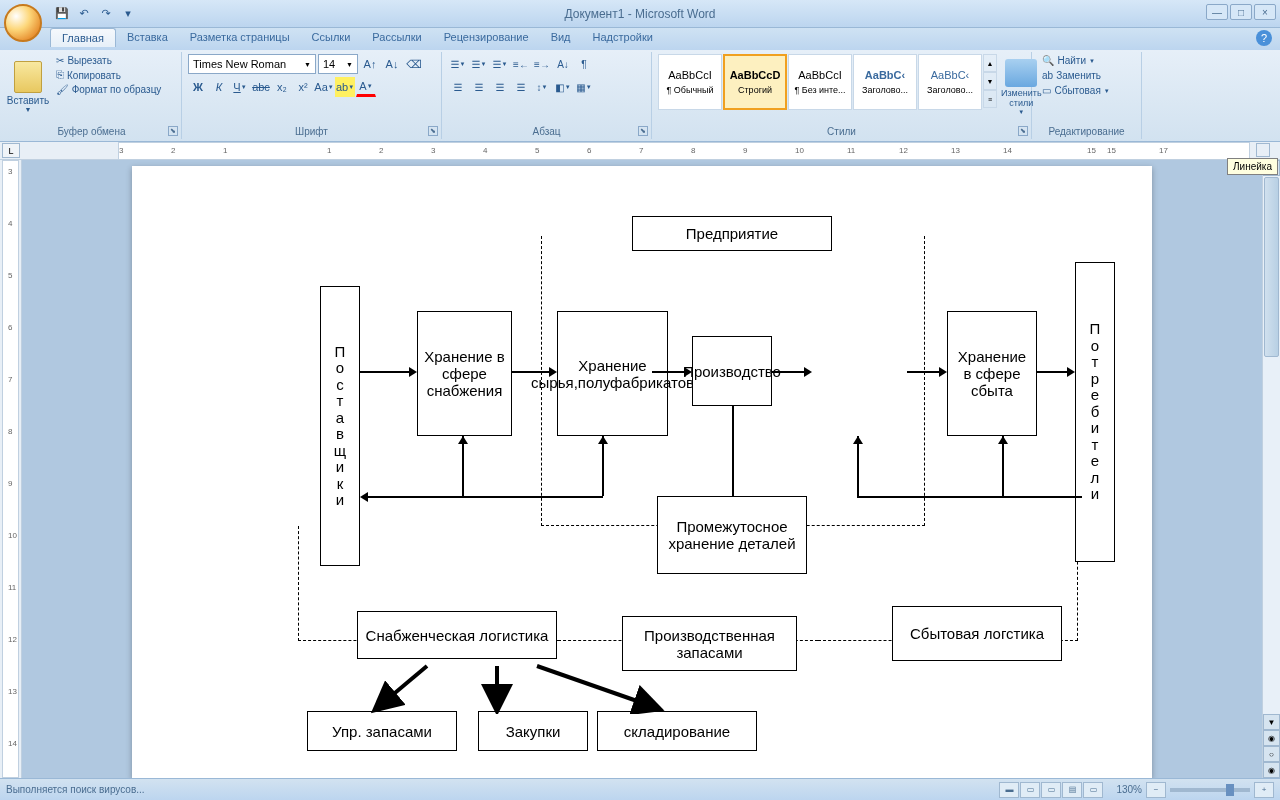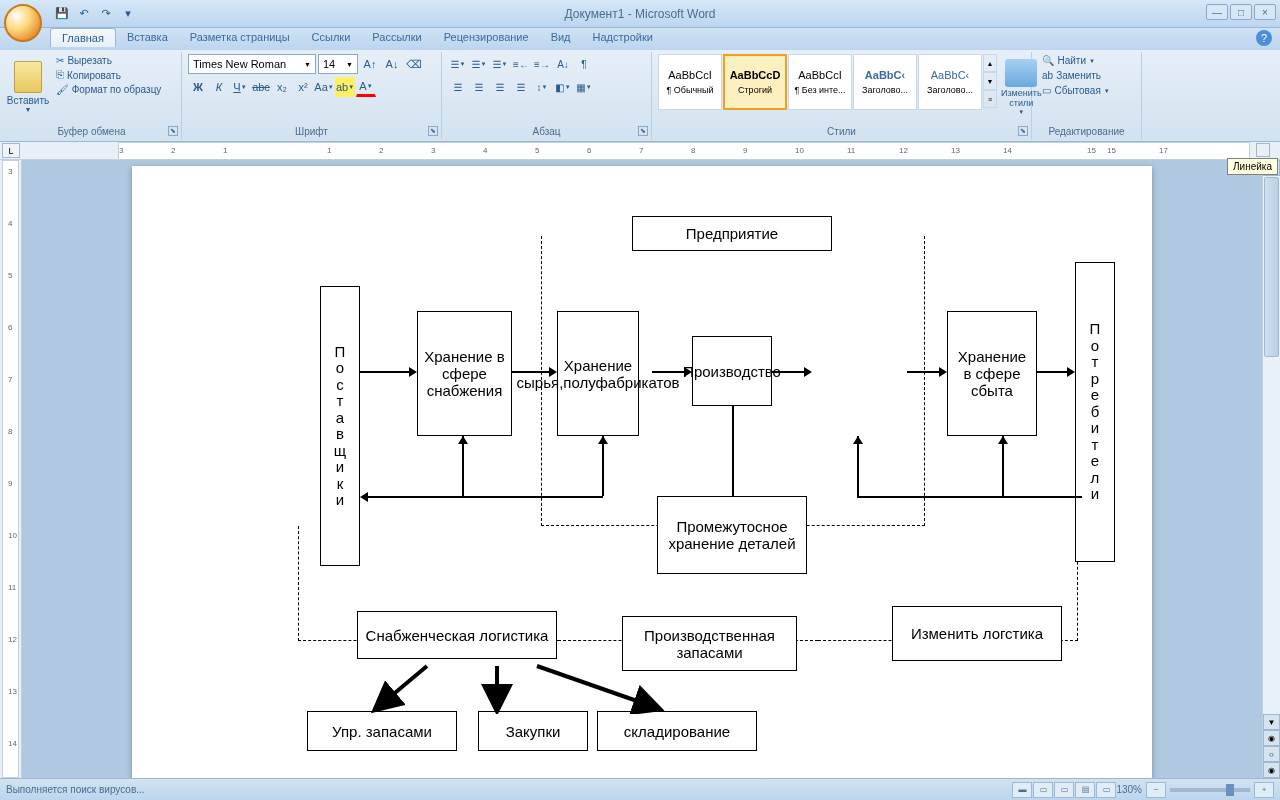--- a/index.html
+++ b/index.html
@@ -80,21 +80,21 @@
 .arrow-line { position: absolute; background: #000; }
 .arrow-head { position: absolute; width: 0; height: 0; }
 .arrow-head.right { border-left: 8px solid #000; border-top: 5px solid transparent; border-bottom: 5px solid transparent; }
 .arrow-head.left { border-right: 8px solid #000; border-top: 5px solid transparent; border-bottom: 5px solid transparent; }
 .arrow-head.up { border-bottom: 8px solid #000; border-left: 5px solid transparent; border-right: 5px solid transparent; }
 
 
 .statusbar { height: 22px; background: linear-gradient(#d2e2f0, #bcd5ef); border-top: 1px solid #9ab8d6; display: flex; align-items: center; font-size: 10px; color: #4a6d90; padding: 0 6px; position: relative; }
 .view-btns { display: flex; gap: 1px; margin-left: auto; }
 .vbtn { width: 20px; height: 16px; border: 1px solid #a0b8d0; background: #e0ecf6; font-size: 8px; display: flex; align-items: center; justify-content: center; }
-.zoom { display: flex; align-items: center; gap: 4px; margin-left: 0; }
+.zoom { display: flex; align-items: center; gap: 4px; margin-left: 13px; }
 .zoom-slider { width: 80px; height: 4px; background: #a0b8d0; position: relative; }
 .zoom-thumb { width: 8px; height: 12px; background: #6890c0; position: absolute; top: -4px; left: 56px; }
 </style>
 </head>
 <body>
 
 <div class="titlebar">
   <div class="office-btn"></div>
   <div class="qat">
     <div class="qat-item">💾</div>
@@ -354,29 +354,29 @@
               <span>б</span>
               <span>и</span>
               <span>т</span>
               <span>е</span>
               <span>л</span>
               <span>и</span>
             </div>
           </div>
 
         <div class="dbox" style="left:225px;top:95px;width:95px;height:125px">Хранение в сфере снабжения</div>
-        <div class="dbox" style="left:365px;top:95px;width:82px;height:125px">Хранение сырья,полуфабрикатов</div>
+        <div class="dbox" style="left:365px;top:95px;width:111px;height:125px">Хранение сырья,полуфабрикатов</div>
         <div class="dbox" style="left:500px;top:120px;width:80px;height:70px">Производство</div>
         <div class="dbox" style="left:755px;top:95px;width:90px;height:125px">Хранение в сфере сбыта</div>
 
         <div class="dbox" style="left:465px;top:280px;width:150px;height:78px">Промежутосное хранение деталей</div>
 
         <div class="dbox" style="left:165px;top:395px;width:200px;height:48px">Снабженческая логистика</div>
         <div class="dbox" style="left:430px;top:400px;width:175px;height:55px">Производственная запасами</div>
-        <div class="dbox" style="left:700px;top:390px;width:170px;height:55px">Изменить логстика</div>
+        <div class="dbox" style="left:700px;top:390px;width:170px;height:55px">Сбытовая логстика</div>
 
         <div class="dbox" style="left:115px;top:495px;width:150px;height:40px">Упр. запасами</div>
         <div class="dbox" style="left:286px;top:495px;width:110px;height:40px">Закупки</div>
         <div class="dbox" style="left:405px;top:495px;width:160px;height:40px">складирование</div>
 
         <div class="arrow-line" style="left:168px;top:155px;width:50px;height:1.5px"></div>
           <div class="arrow-head right" style="left:217px;top:151px"></div>
         <div class="arrow-line" style="left:320px;top:155px;width:38px;height:1.5px"></div>
           <div class="arrow-head right" style="left:357px;top:151px"></div>
         <div class="arrow-line" style="left:460px;top:155px;width:33px;height:1.5px"></div>

